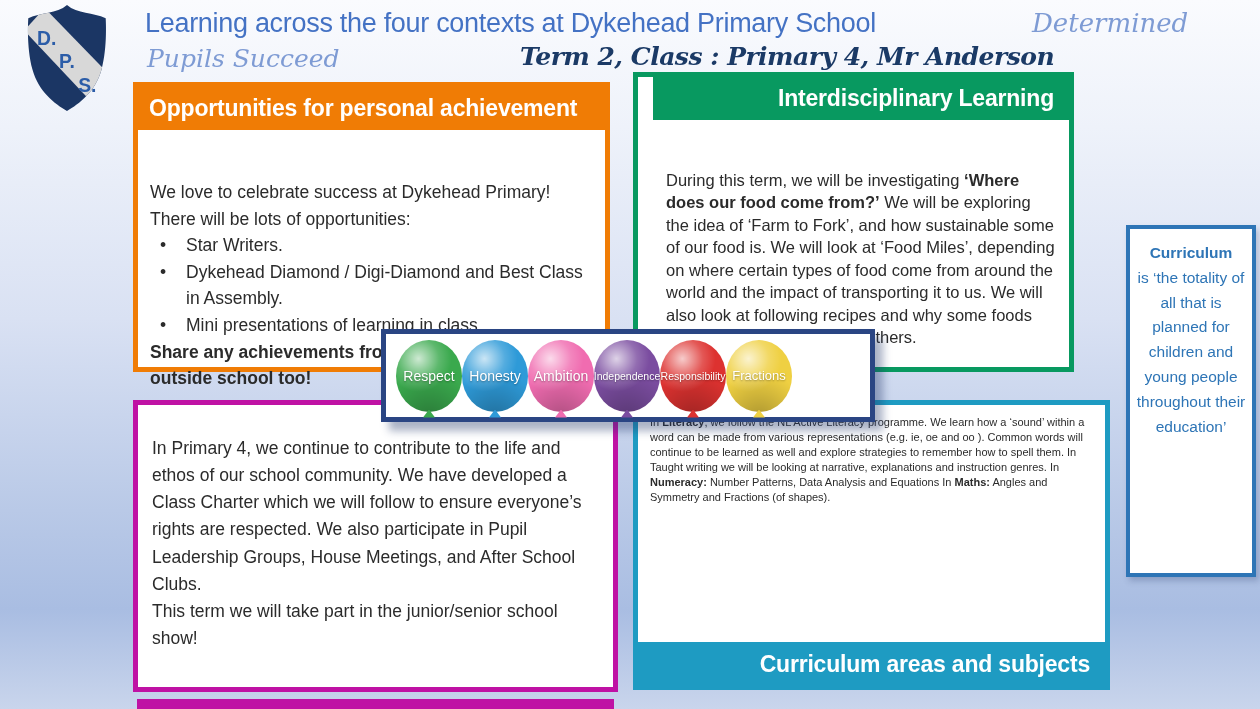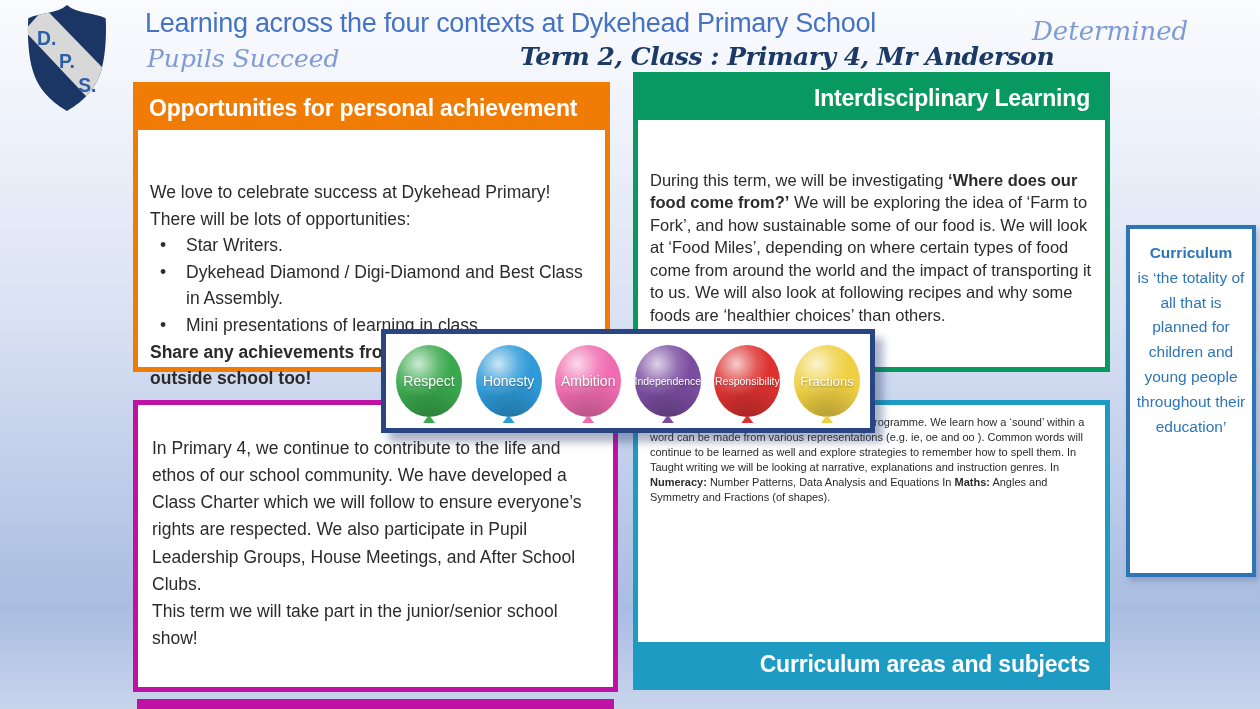--- a/index.html
+++ b/index.html
@@ -8,21 +8,21 @@
     position:relative;width:1260px;height:709px;overflow:hidden;
     background:linear-gradient(180deg,#fafbfe 0%,#eef2fa 18%,#d9e1f3 45%,#b9c9e7 72%,#a9bde2 86%,#c9d5ec 100%);
   }
   
   .logo{position:absolute;left:14px;top:2px;width:106px;height:112px;}
   .page-title{
     position:absolute;left:145px;top:8px;width:890px;
     font-size:27px;font-weight:normal;letter-spacing:-0.3px;color:#4472C4;white-space:nowrap;
   }
   .motto{font-family:"DejaVu Serif",serif;font-style:italic;color:#7E9BD4;}
-  .motto-determined{position:absolute;left:1032px;top:16px;font-size:26px;white-space:nowrap;}
+  .motto-determined{position:absolute;left:1032px;top:8px;font-size:26px;white-space:nowrap;}
   .motto-pupils{position:absolute;left:147px;top:44px;font-size:25px;white-space:nowrap;}
   .term-line{
     position:absolute;left:520px;top:42px;width:540px;
     font-family:"DejaVu Serif",serif;font-style:italic;font-weight:bold;
     font-size:25px;letter-spacing:-0.5px;color:#1B3A66;white-space:nowrap;
   }
   
   .box{
     position:absolute;background:#fff;border:5px solid var(--c);
     display:flex;flex-direction:column;box-sizing:border-box;gap:42px;
@@ -34,31 +34,31 @@
   .box-bar.right{text-align:right;padding-right:16px;}
   .box-bar.center{text-align:center;letter-spacing:-0.6px;}
   .box-body{flex:1 1 auto;color:#2b2b2b;box-sizing:border-box;}
   .box-body p{margin:0;}
   .box-body .bold{font-weight:bold;}
   #box-achievement{left:133px;top:82px;width:477px;height:290px;}
   #box-achievement .box-body{padding:8px 12px;font-size:17.5px;line-height:1.52;}
   #box-achievement ul{margin:0;padding:0;list-style:none;}
   #box-achievement li{position:relative;padding-left:36px;}
   #box-achievement li::before{content:"\2022";position:absolute;left:10px;}
-  #box-interdisciplinary{left:633px;top:72px;width:477px;height:300px;}
+  #box-interdisciplinary{left:633px;top:72px;width:441px;height:300px;padding-left:16px;}
   #box-interdisciplinary .box-body{padding:8px 12px;font-size:16.5px;line-height:1.36;}
   #box-ethos{left:133px;top:400px;width:485px;height:292px;}
   #box-ethos .box-body{padding:30px 14px 6px 14px;font-size:17.5px;line-height:1.55;}
   #box-curriculum-areas{left:633px;top:400px;width:477px;height:290px;}
   #box-curriculum-areas .box-body{padding:10px 12px;font-size:11px;line-height:1.37;}
   
   .values-banner{
-    position:absolute;left:381px;top:329px;width:494px;height:104px;z-index:5;
+    position:absolute;left:381px;top:329px;width:494px;height:93px;z-index:5;
     background:#fff;border:5px solid var(--c);box-sizing:border-box;
-    display:flex;align-items:center;justify-content:space-between;padding:4px 10px;
+    display:flex;align-items:center;justify-content:flex-start;padding:4px 10px;
     box-shadow:8px 9px 8px rgba(35,55,105,0.38);
   }
   .balloon{
     position:relative;width:66px;height:72px;border-radius:50%;
     display:flex;align-items:center;justify-content:center;flex:0 0 auto;
     background:
       radial-gradient(circle at 34% 26%, rgba(255,255,255,0.75) 0%, rgba(255,255,255,0.18) 30%, rgba(255,255,255,0) 48%),
       radial-gradient(circle at 50% 110%, rgba(0,0,0,0.28) 0%, rgba(0,0,0,0) 55%),
       var(--c);
   }

